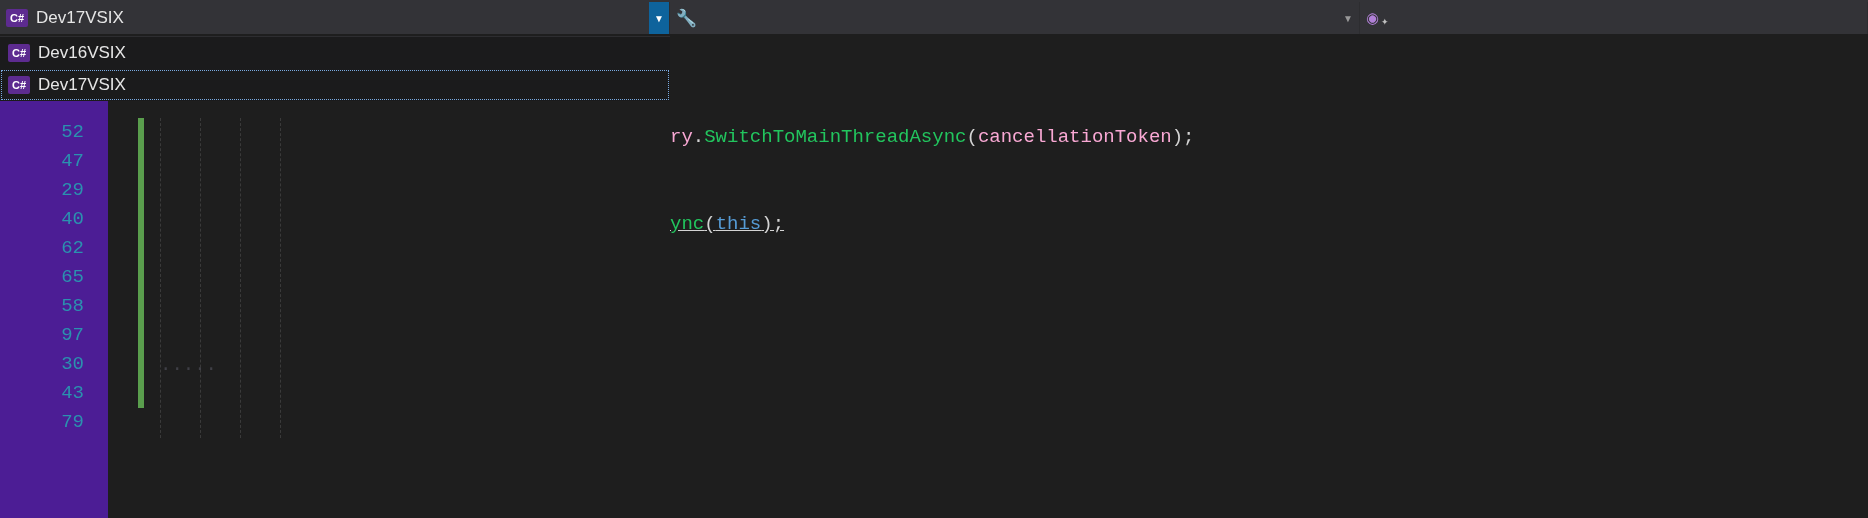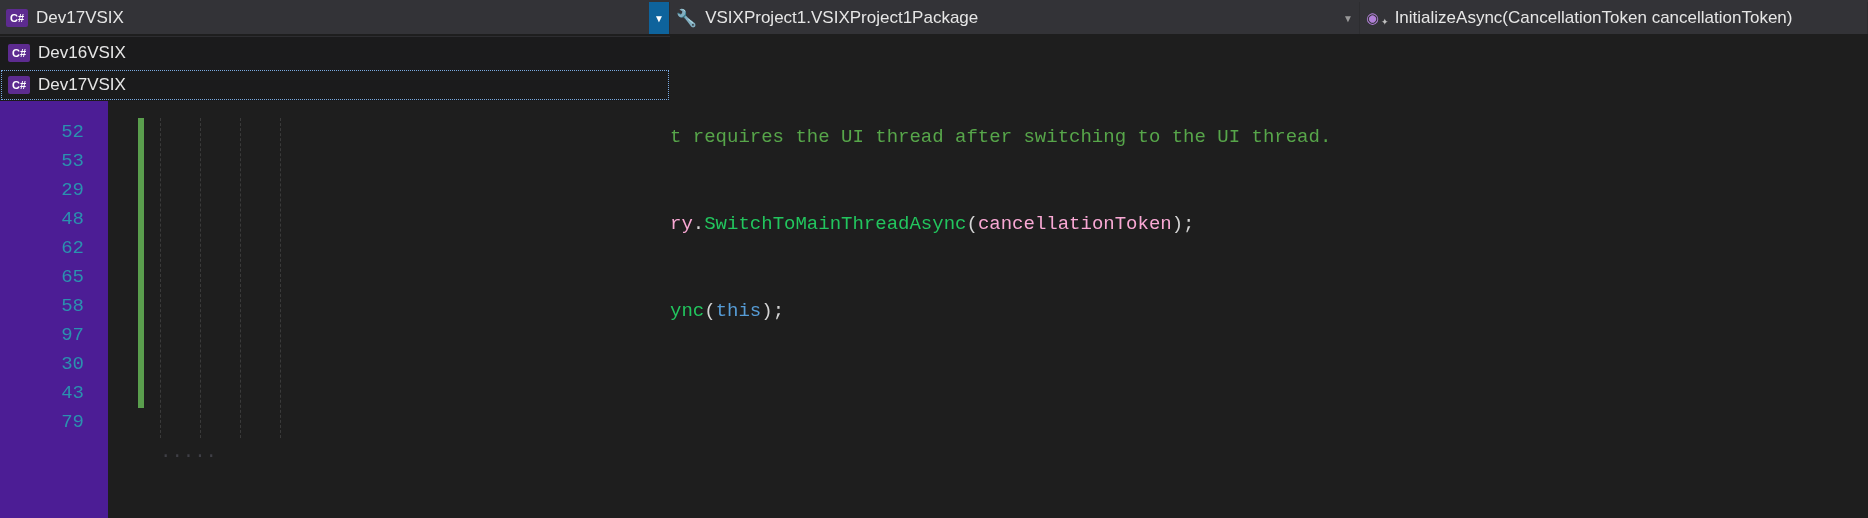--- a/index.html
+++ b/index.html
@@ -143,71 +143,68 @@
 <body>
 
 <div class="navbar">
   <div class="nav-combo project">
     <span class="cs-badge">C#</span>
     <span>Dev17VSIX</span>
     <span class="combo-arrow">▼</span>
   </div>
   <div class="nav-combo class">
     <span class="class-icon">🔧</span>
-    <span>VSIXProject1.VSIXProject1Package</span>
     <span class="combo-chevron">▼</span>
   </div>
   <div class="nav-combo member">
     <span class="method-icon">◉</span>
       <span class="star">✦</span>
-    <span>InitializeAsync(CancellationToken cancellationToken)</span>
   </div>
 </div>
 
 <div class="dropdown">
   <div class="dropdown-item">
     <span class="cs-badge">C#</span>
     <span>Dev16VSIX</span>
   </div>
   <div class="dropdown-item selected">
     <span class="cs-badge">C#</span>
     <span>Dev17VSIX</span>
   </div>
 </div>
 
 <div class="editor">
 
   <div class="gutter">
     <div>52</div>
-    <div>53</div>
+    <div>47</div>
     <div>29</div>
-    <div>48</div>
+    <div>40</div>
     <div>62</div>
     <div>65</div>
     <div>58</div>
     <div>97</div>
     <div>30</div>
     <div>43</div>
     <div>79</div>
   </div>
 
   <div class="modbar"></div>
 
   <div class="guides">
     <div class="guide" style="left:160px"></div>
     <div class="guide" style="left:200px"></div>
     <div class="guide" style="left:240px"></div>
     <div class="guide" style="left:280px"></div>
   </div>
 
   <div class="code" style="position:absolute; left:0; right:0; top:0;">
     
-    <div class="line" style="padding-left:670px;"><span class="cmt">t requires the UI thread after switching to the UI thread.</span></div>
     <div class="line" style="padding-left:670px;"><span class="var">ry</span><span class="pun">.</span><span class="fn">SwitchToMainThreadAsync</span><span class="pun">(</span><span class="var">cancellationToken</span><span class="pun">);</span></div>
-    <div class="line" style="padding-left:670px;"><span class="fn">ync</span><span class="pun">(</span><span class="kw">this</span><span class="pun">);</span></div>
+    <div class="line" style="padding-left:670px;text-decoration:underline;"><span class="fn">ync</span><span class="pun">(</span><span class="kw">this</span><span class="pun">);</span></div>
 
     
     <div class="line" style="padding-left:160px;"><span class="ws">·····</span></div>
 
     
     
 
     
     
 

